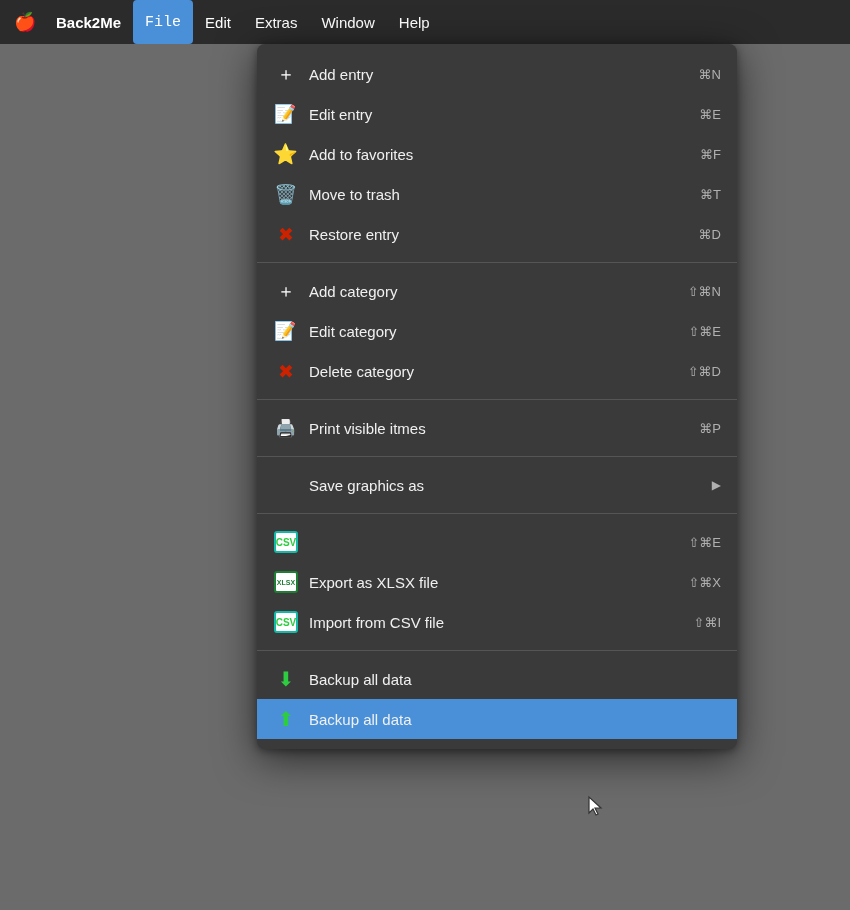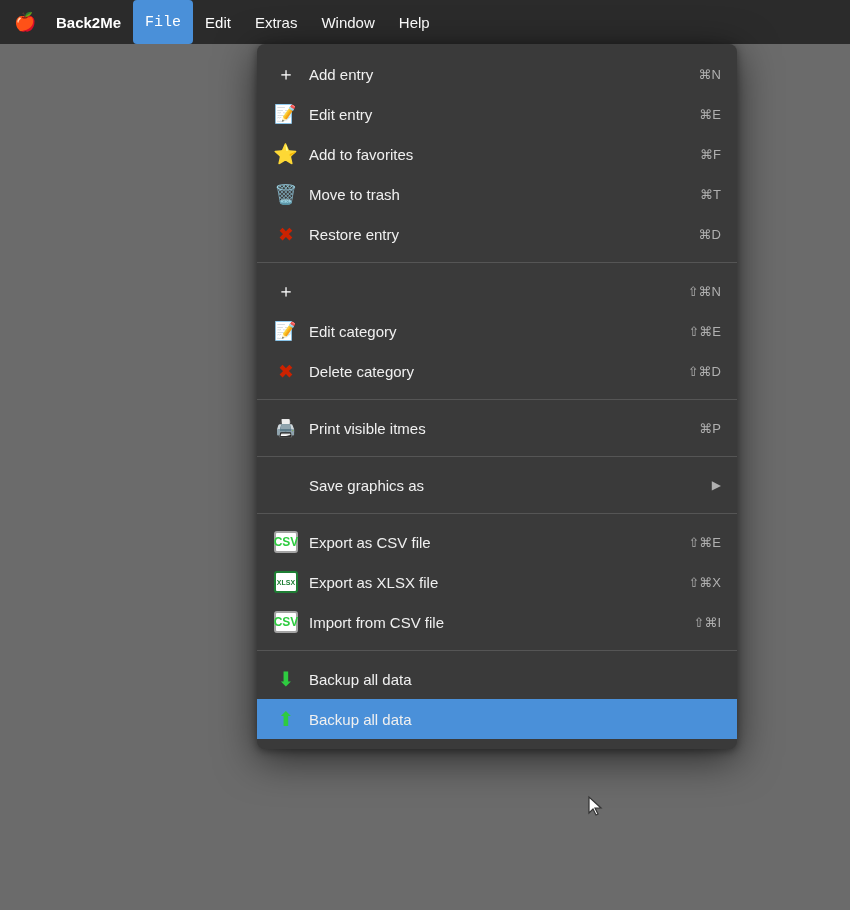--- a/index.html
+++ b/index.html
@@ -131,26 +131,26 @@
     .icon-plus {
       color: #fff;
       font-size: 20px;
       font-weight: 300;
     }
 
     
     .csv-icon {
       width: 24px;
       height: 22px;
-      border: 2px solid #a3a3a3;
+      border: 2px solid #14b8a6;
       border-radius: 3px;
       display: flex;
       align-items: center;
       justify-content: center;
-      font-size: 12px;
+      font-size: 10px;
       font-weight: 700;
       color: #2ecc40;
       background: #fff;
       flex-shrink: 0;
     }
 
     .xlsx-icon {
       width: 24px;
       height: 22px;
       border: 2px solid #1e7e34;
@@ -206,20 +206,21 @@
       <span class="item-label">Restore entry</span>
       <span class="shortcut">⌘D</span>
     </div>
   </div>
 
   <div class="menu-divider"></div>
 
   <div class="menu-section">
     <div class="menu-item">
       <div class="item-icon icon-plus">＋</div>
+      <span class="item-label">Add category</span>
       <span class="shortcut">⇧⌘N</span>
     </div>
     <div class="menu-item">
       <div class="item-icon" style="font-size:18px;">📝</div>
       <span class="item-label">Edit category</span>
       <span class="shortcut">⇧⌘E</span>
     </div>
     <div class="menu-item">
       <div class="item-icon" style="font-size:19px; color:#cc2200;">✖</div>
       <span class="item-label">Delete category</span>
@@ -247,21 +248,20 @@
     </div>
   </div>
 
   <div class="menu-divider"></div>
 
   <div class="menu-section">
     <div class="menu-item">
       <div class="item-icon" style="margin-right:10px;">
         <div class="csv-icon">CSV</div>
       </div>
-      <span class="item-label">Export as CSV file</span>
       <span class="shortcut">⇧⌘E</span>
     </div>
     <div class="menu-item">
       <div class="item-icon" style="margin-right:10px;">
         <div class="xlsx-icon">XLSX</div>
       </div>
       <span class="item-label">Export as XLSX file</span>
       <span class="shortcut">⇧⌘X</span>
     </div>
     <div class="menu-item">

